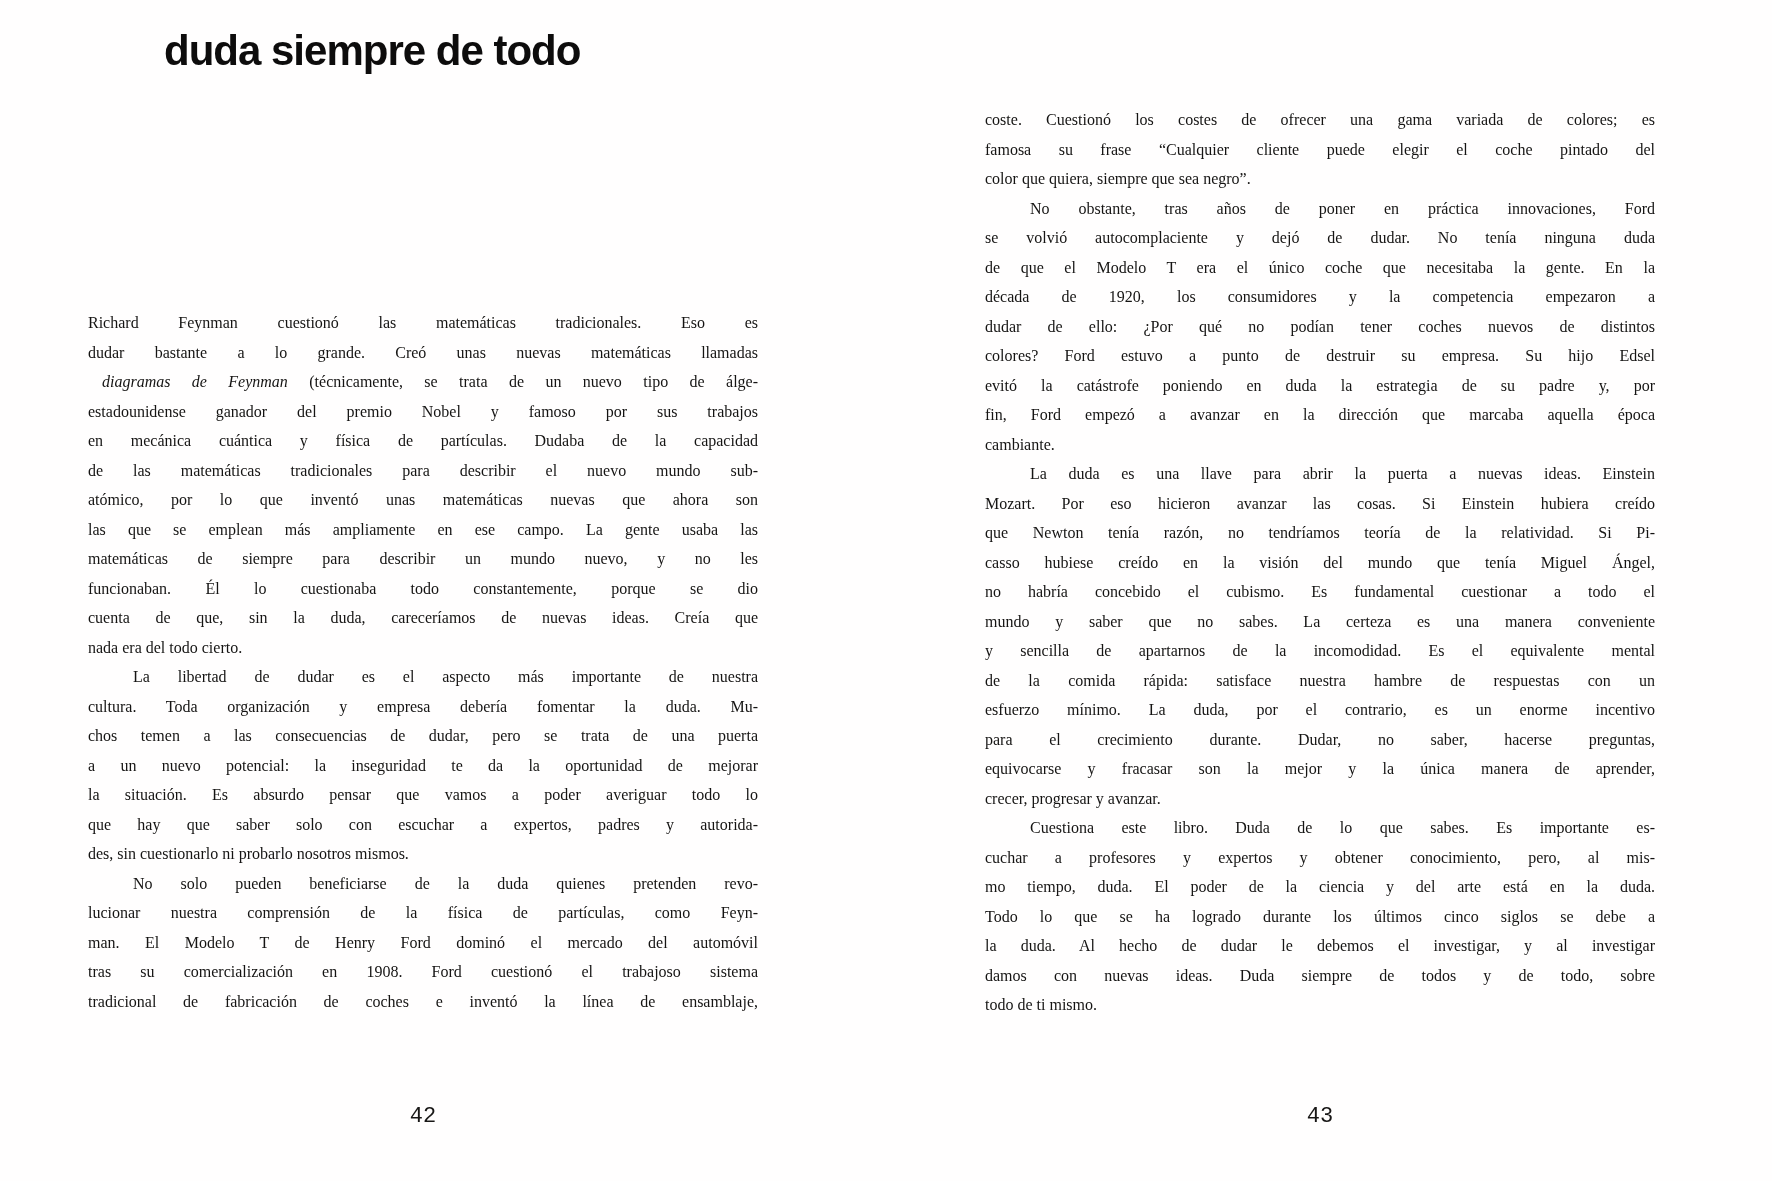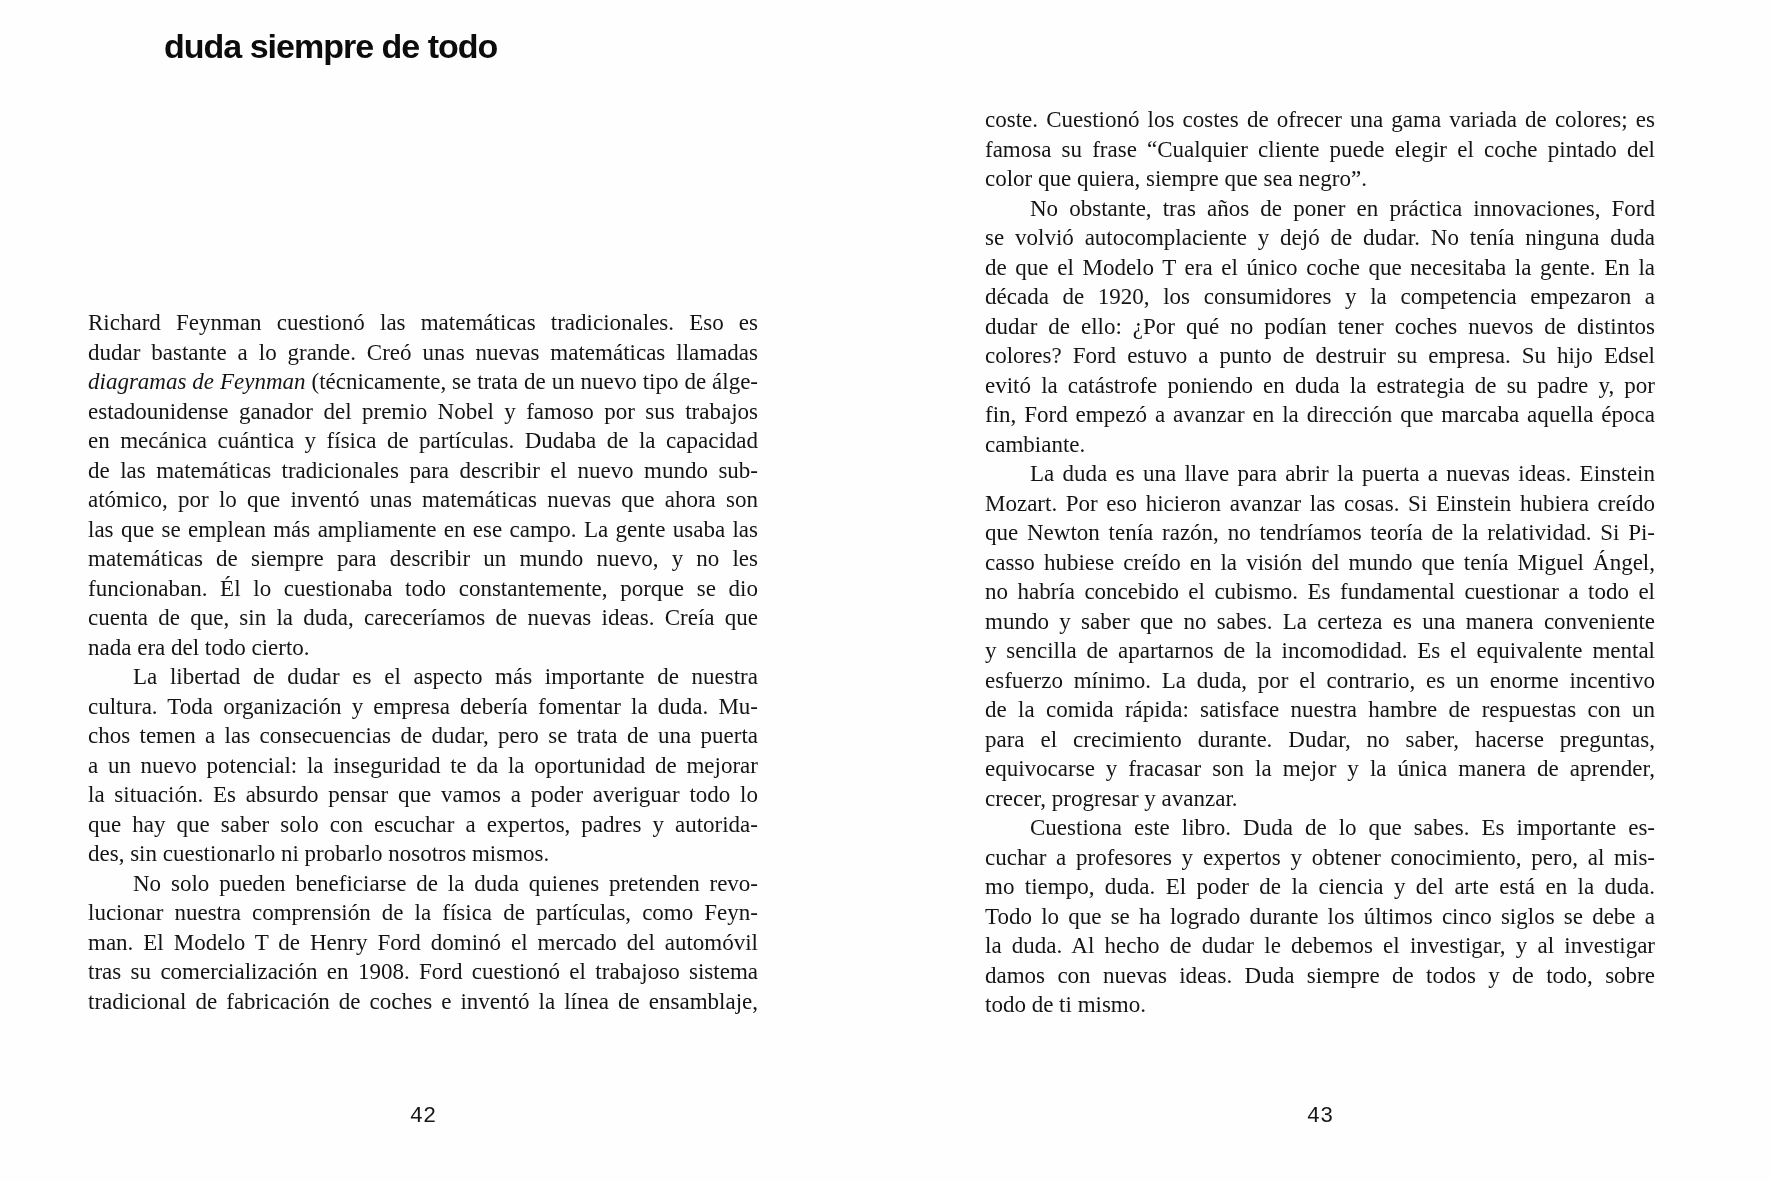--- a/index.html
+++ b/index.html
@@ -16,41 +16,41 @@
     font-family: "Liberation Serif", serif;
     overflow: hidden;
   }
   .chapter-title {
     position: absolute;
     left: 164px;
     top: 28px;
     margin: 0;
     font-family: "Liberation Sans", sans-serif;
     font-weight: 700;
-    font-size: 34px;
+    font-size: 42px;
     letter-spacing: -1px;
     color: #0d0c0c;
     line-height: 1.1;
   }
   .text-block {
     position: absolute;
     width: 670px;
   }
   .left-block  { left: 88px;  top: 308px; }
   .right-block { left: 985px; top: 105px; }
   .para { margin: 0; }
   .line {
-    font-size: 23px;
+    font-size: 16px;
     line-height: 29.5px;
     text-align: justify;
     text-align-last: justify;
   }
   .line.last   { text-align-last: left; }
   .line.indent { text-indent: 45px; }
-  .ital { font-style: italic; }
+  .ital { font-style: italic; margin-left: 14px; }
   .folio {
     position: absolute;
     top: 1104px;
     width: 670px;
     text-align: center;
     font-size: 22px;
     color: #181716;
     font-family: Liberation Mono, monospace;
   }
   .folio-left  { left: 88px; }
@@ -119,22 +119,22 @@
           <div class="line last"><span>cambiante.</span></div>
         </div>
         <div class="para">
           <div class="line indent"><span>La duda es una llave para abrir la puerta a nuevas ideas. Einstein</span></div>
           <div class="line"><span>Mozart. Por eso hicieron avanzar las cosas. Si Einstein hubiera creído</span></div>
           <div class="line"><span>que Newton tenía razón, no tendríamos teoría de la relatividad. Si Pi-</span></div>
           <div class="line"><span>casso hubiese creído en la visión del mundo que tenía Miguel Ángel,</span></div>
           <div class="line"><span>no habría concebido el cubismo. Es fundamental cuestionar a todo el</span></div>
           <div class="line"><span>mundo y saber que no sabes. La certeza es una manera conveniente</span></div>
           <div class="line"><span>y sencilla de apartarnos de la incomodidad. Es el equivalente mental</span></div>
+          <div class="line"><span>de la comida rápida: satisface nuestra hambre de respuestas con un</span></div>
           <div class="line"><span>esfuerzo mínimo. La duda, por el contrario, es un enorme incentivo</span></div>
-          <div class="line"><span>de la comida rápida: satisface nuestra hambre de respuestas con un</span></div>
           <div class="line"><span>para el crecimiento durante. Dudar, no saber, hacerse preguntas,</span></div>
           <div class="line"><span>equivocarse y fracasar son la mejor y la única manera de aprender,</span></div>
           <div class="line last"><span>crecer, progresar y avanzar.</span></div>
         </div>
         <div class="para">
           <div class="line indent"><span>Cuestiona este libro. Duda de lo que sabes. Es importante es-</span></div>
           <div class="line"><span>cuchar a profesores y expertos y obtener conocimiento, pero, al mis-</span></div>
           <div class="line"><span>mo tiempo, duda. El poder de la ciencia y del arte está en la duda.</span></div>
           <div class="line"><span>Todo lo que se ha logrado durante los últimos cinco siglos se debe a</span></div>
           <div class="line"><span>la duda. Al hecho de dudar le debemos el investigar, y al investigar</span></div>

